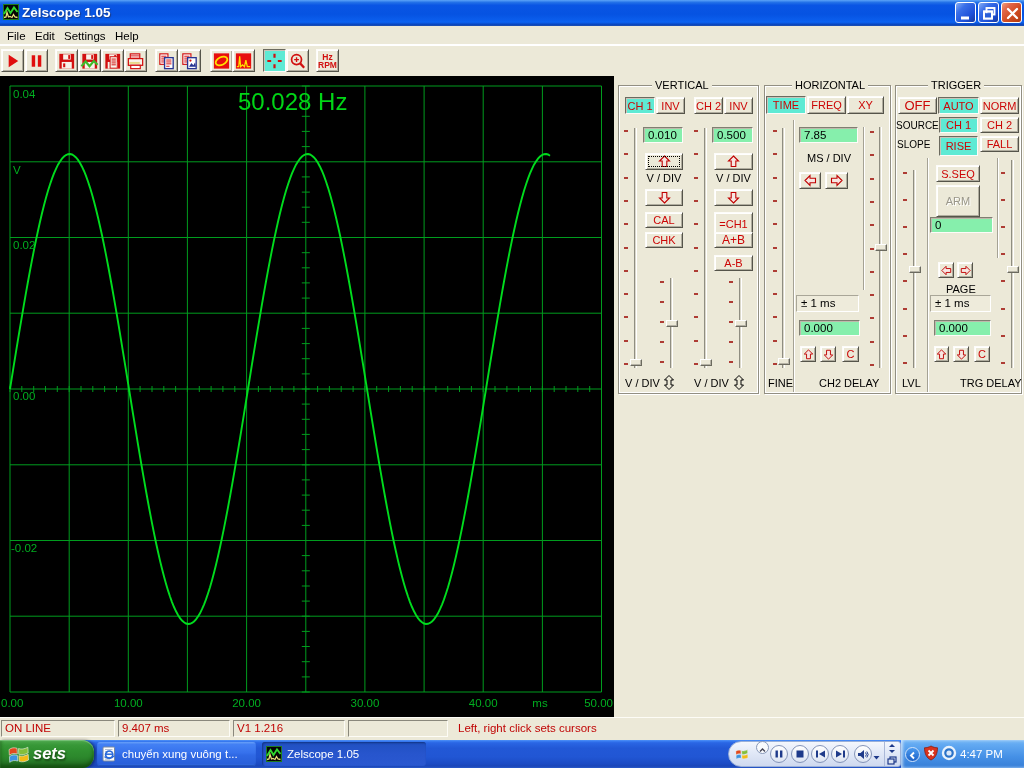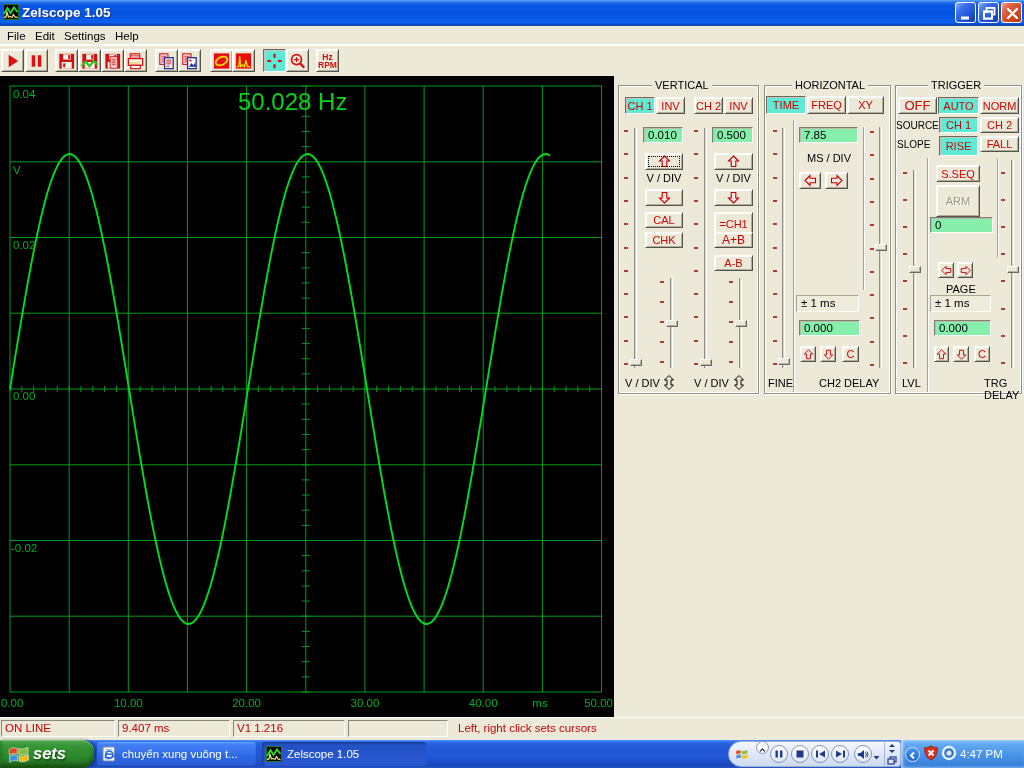--- a/index.html
+++ b/index.html
@@ -462,21 +462,21 @@
 <div style="left:1001px;top:172.0px;width:4px;height:2px;background:#ae3c34;"></div>
 <div style="left:1001px;top:199.1px;width:4px;height:2px;background:#ae3c34;"></div>
 <div style="left:1001px;top:226.2px;width:4px;height:2px;background:#ae3c34;"></div>
 <div style="left:1001px;top:253.3px;width:4px;height:2px;background:#ae3c34;"></div>
 <div style="left:1001px;top:280.4px;width:4px;height:2px;background:#ae3c34;"></div>
 <div style="left:1001px;top:307.5px;width:4px;height:2px;background:#ae3c34;"></div>
 <div style="left:1001px;top:334.6px;width:4px;height:2px;background:#ae3c34;"></div>
 <div style="left:1001px;top:361.70000000000005px;width:4px;height:2px;background:#ae3c34;"></div>
 <div style="left:1006.5px;top:266px;width:12px;height:7px;background:#ece9d8;border:1px solid;border-color:#fff #6b6a5f #6b6a5f #fff;box-shadow:inset -1px -1px 0 #b5b2a5;box-sizing:border-box;"></div>
 <div style="left:902px;top:377px;height:13px;color:#000;font-size:11px;">LVL</div>
-<div style="left:984px;top:377px;height:13px;color:#000;font-size:11px;">TRG DELAY</div>
+<div style="left:960px;top:377px;height:13px;color:#000;font-size:11px;">TRG DELAY</div>
 <div style="left:0px;top:717px;width:1024px;height:23px;background:#ece9d8;border-top:1px solid #fdfcf6;"></div>
 <div style="left:1px;top:720px;width:114px;height:17px;border:1px solid;border-color:#8a887c #fdfcf6 #fdfcf6 #8a887c;color:#c00505;font-size:11.5px;line-height:15px;padding-left:3px;white-space:nowrap;">ON LINE</div>
 <div style="left:118px;top:720px;width:112px;height:17px;border:1px solid;border-color:#8a887c #fdfcf6 #fdfcf6 #8a887c;color:#c00505;font-size:11.5px;line-height:15px;padding-left:3px;white-space:nowrap;">9.407 ms</div>
 <div style="left:233px;top:720px;width:112px;height:17px;border:1px solid;border-color:#8a887c #fdfcf6 #fdfcf6 #8a887c;color:#c00505;font-size:11.5px;line-height:15px;padding-left:3px;white-space:nowrap;">V1 1.216</div>
 <div style="left:348px;top:720px;width:100px;height:17px;border:1px solid;border-color:#8a887c #fdfcf6 #fdfcf6 #8a887c;color:#c00505;font-size:11.5px;line-height:15px;padding-left:3px;white-space:nowrap;"></div>
 <div style="left:458px;top:721px;height:15px;color:#c00505;font-size:11.5px;line-height:15px;">Left, right click sets cursors</div>
 <div style="left:0px;top:740px;width:1024px;height:28px;background:linear-gradient(180deg,#5193f6 0%,#3a7df2 4%,#2a66e4 10%,#2258d6 30%,#2156d4 60%,#1c4bc4 85%,#1a45b8 93%,#2a59c8 100%);"></div>
 <div style="left:0px;top:740px;width:94px;height:28px;background:linear-gradient(180deg,#66b366 0%,#49a549 5%,#389838 18%,#2f8f2f 40%,#2c882c 60%,#267426 85%,#1e5e1e 98%);border-radius:0 12px 12px 0;box-shadow:inset 0 1px 1px #79c279,inset 0 -3px 4px #14510f,2px 0 3px rgba(0,0,20,.45);"></div>
 <div style="left:6px;top:741px;width:26px;height:26px;"><svg width="26" height="26" viewBox="0 0 22 22">
       <g transform="rotate(-3 11 11)">

